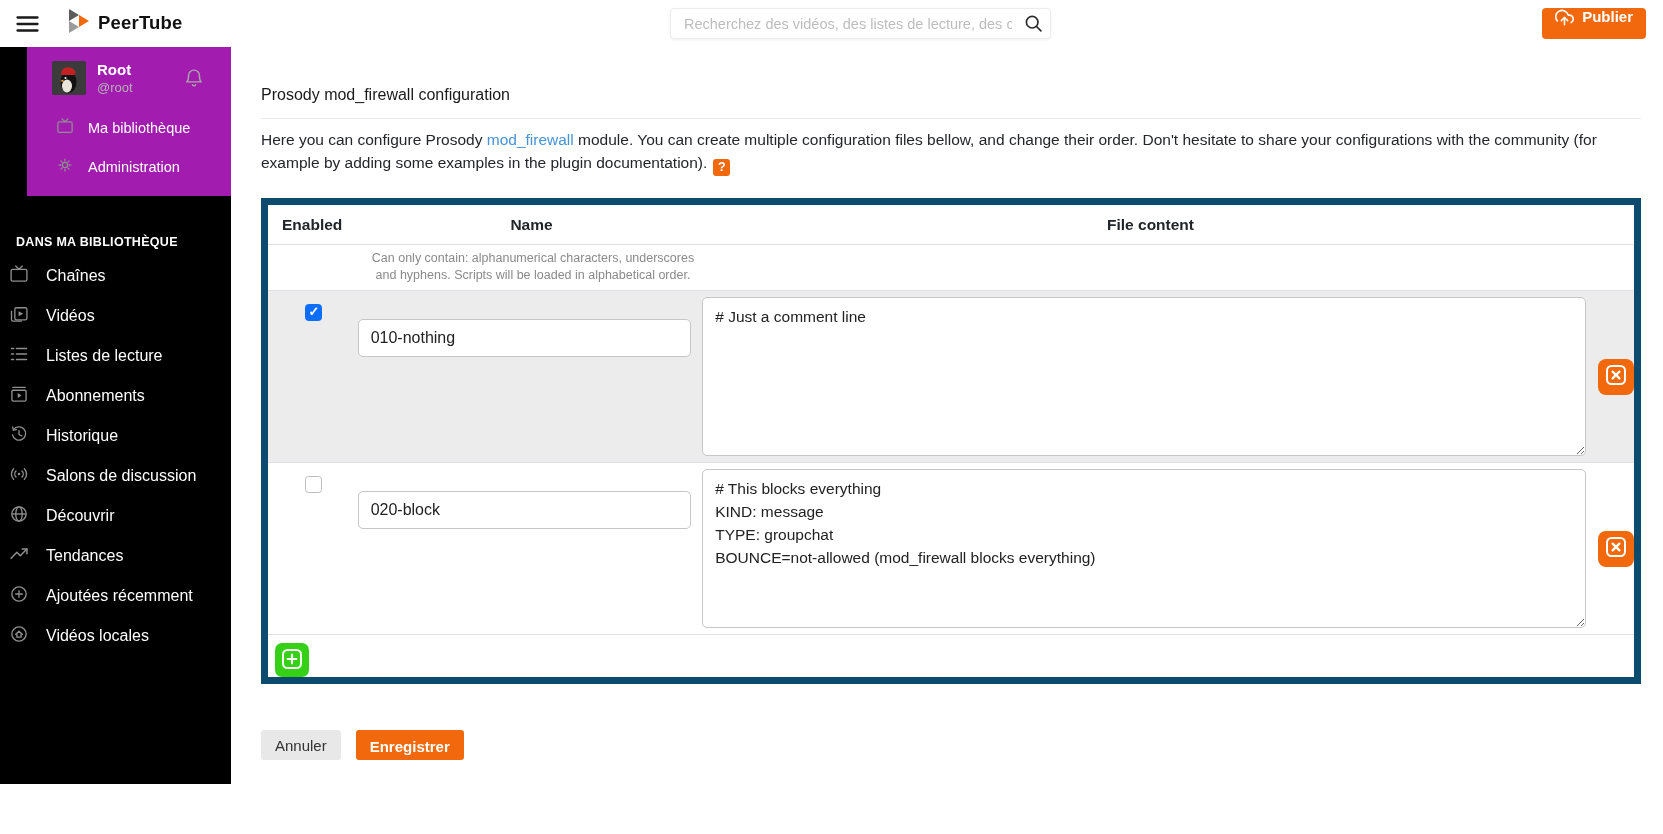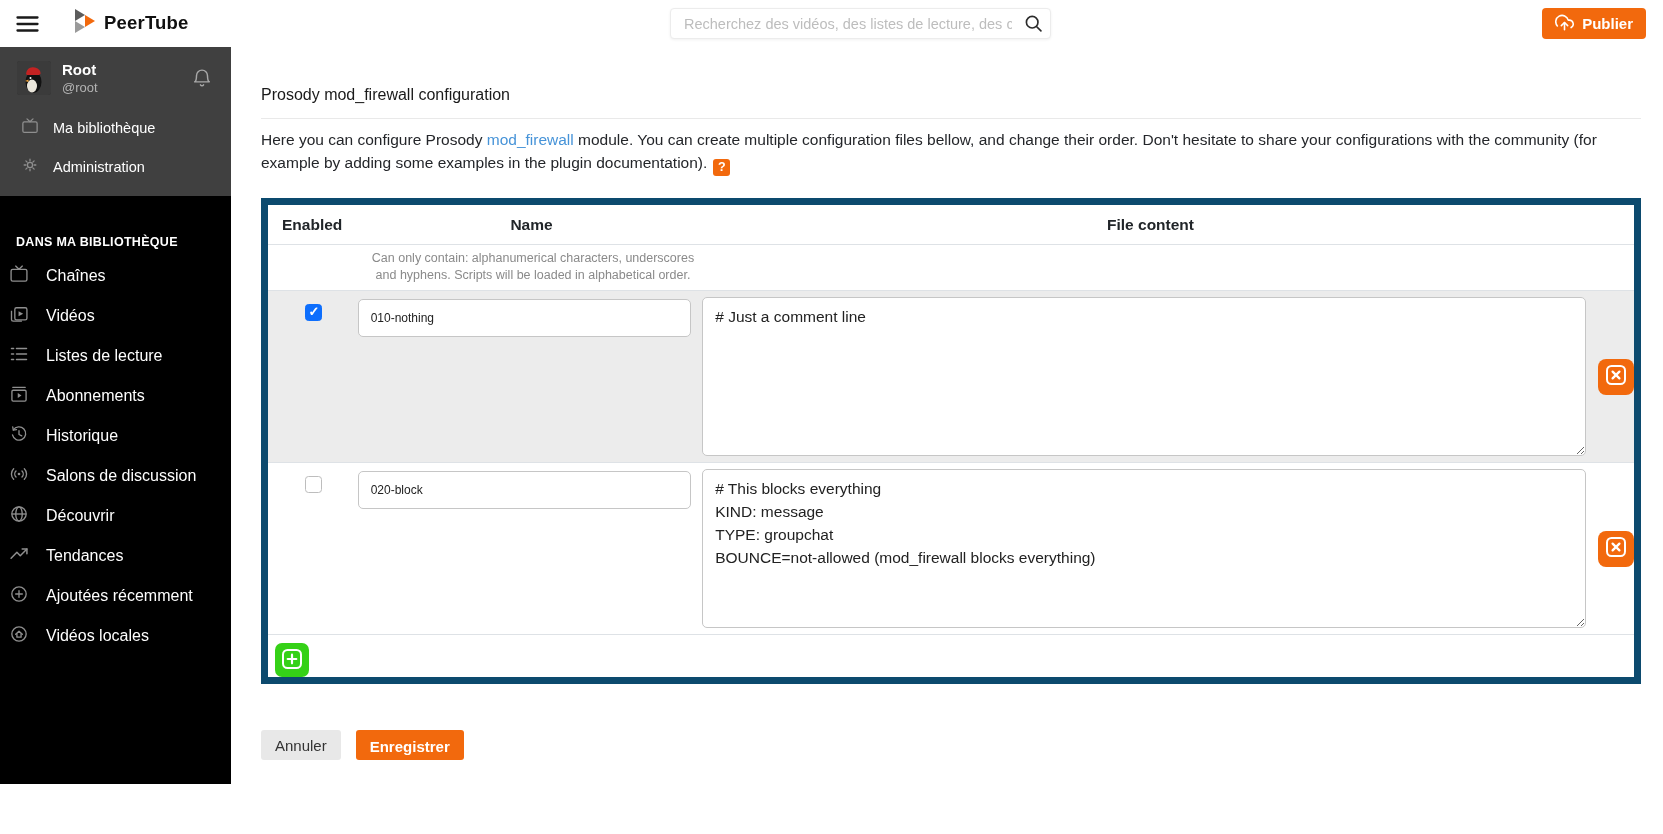--- a/index.html
+++ b/index.html
@@ -6,31 +6,31 @@
   html,body { margin:0; padding:0; }
   body {
     font-family: "Liberation Sans", "DejaVu Sans", sans-serif;
     background:#fff; width:1663px; height:834px; overflow:hidden;
   }
   .app { position:relative; width:1663px; height:834px; background:#fff; }
 
   
   .topbar { position:absolute; top:0; left:0; right:0; height:47px; background:#fff; z-index:5; }
   .hamburger { position:absolute; left:13px; top:10px; width:28px; height:28px; background:none; border:none; padding:2px; cursor:pointer; }
-  .brand { position:absolute; left:75px; top:9px; display:flex; align-items:center; gap:9px; cursor:pointer; }
+  .brand { position:absolute; left:69px; top:9px; display:flex; align-items:center; gap:9px; cursor:pointer; }
   .brand-name { font-size:18.5px; font-weight:700; color:#111; letter-spacing:0.2px; }
   .search-wrap { position:absolute; left:670px; top:8px; width:381px; height:31px; }
   .search-input { width:100%; height:100%; border:1px solid #ececec; border-radius:4px; padding:0 38px 0 13px; font-size:14.5px; color:#444; background:#fff; box-shadow:0 1px 3px rgba(0,0,0,0.06); outline:none; font-family:inherit; }
   .search-input::placeholder { color:#bdbdbd; }
   .search-btn { position:absolute; right:5px; top:3px; width:26px; height:26px; border:none; background:transparent; padding:2px; cursor:pointer; }
-  .publish-btn { position:absolute; right:17px; top:8px; height:31px; background:#f2690d; color:#fff; border:none; border-radius:4px; font-weight:700; font-size:15px; display:flex; align-items:center; gap:8px; padding:0 13px; cursor:pointer; font-family:inherit; }
+  .publish-btn { position:absolute; right:17px; top:8px; height:31px; background:#f2690d; color:#fff; border:none; border-radius:4px; font-weight:700; font-size:15px; display:flex; align-items:flex-start; gap:8px; padding:0 13px; cursor:pointer; font-family:inherit; }
 
   
   .sidebar { position:absolute; top:47px; left:0; width:231px; height:737px; background:#000; color:#fff; }
-  .user-section { background:#404040; padding:14px 0 10px; }
+  .user-section { background:#a21caf; padding:14px 8px 10px;margin-left:27px; }
   .user-row { display:flex; align-items:center; padding:0 14px 0 17px; margin-bottom:13px; }
   .avatar { width:34px; height:34px; border-radius:3px; overflow:hidden; flex:0 0 auto; background:#2f2f2f; }
   .user-names { margin-left:11px; flex:1; min-width:0; }
   .user-name { font-weight:700; font-size:15px; color:#fff; }
   .user-handle { font-size:13px; color:#b3b3b3; margin-top:2px; }
   .bell-btn { background:none; border:none; padding:0 4px; cursor:pointer; }
   .account-item { display:flex; align-items:center; gap:14px; padding:9px 14px 9px 21px; font-size:14.5px; color:#fefefe; cursor:pointer; }
   .section-title { font-size:12.5px; font-weight:700; color:#fff; padding:39px 16px 7px; letter-spacing:0.3px; }
   .side-item { display:flex; align-items:center; gap:17px; padding:0 14px 0 9px; height:40px; font-size:16px; color:#fefefe; cursor:pointer; }
   .side-item svg, .account-item svg { flex:0 0 auto; }
@@ -48,21 +48,21 @@
   .col-enabled { width:90px; padding-left:14px; }
   .col-name { width:347px; text-align:center; }
   .col-content { width:891px; text-align:center; }
   .col-actions { flex:1; }
   .hint-row { border-bottom:1px solid #dee2e6; padding:5px 0 6px; background:#fff; }
   .hint-text { margin-left:94px; width:342px; text-align:center; font-size:12.5px; color:#8a8a8a; line-height:17px; }
   .data-row { display:flex; border-bottom:1px solid #dee2e6; background:#fff; }
   .data-row.striped { background:#ececec; }
   .cell-enabled { width:90px; padding:13px 0 0 37px; }
   .cell-name { width:347px; padding-top:8px; }
-  .name-input { width:333px; height:38px; border:1px solid #c6c6c6; border-radius:5px; font-size:12px; color:#222; padding:0 12px; background:#fff; font-family:inherit; outline:none; }
+  .name-input { width:333px; height:38px; border:1px solid #c6c6c6; border-radius:5px; font-size:16px; color:#222; padding:0 12px; background:#fff; font-family:inherit; outline:none;margin-top:20px; }
   .cell-content { width:891px; padding:6px 0; }
   .content-textarea { display:block; width:884px; height:159px; border:1px solid #c6c6c6; border-radius:5px; font-size:15.5px; color:#222; padding:7px 12px; line-height:23px; font-family:inherit; resize:both; background:#fff; outline:none; }
   .cell-actions { flex:1; display:flex; align-items:center; padding-left:11px; }
   .delete-btn { width:36px; height:36px; border:none; border-radius:8px; background:#f2690d; display:flex; align-items:center; justify-content:center; cursor:pointer; padding:0; }
   .add-row { height:42px; padding:8px 0 0 7px; }
   .add-btn { width:34px; height:34px; border:none; border-radius:7px; background:#35d117; display:flex; align-items:center; justify-content:center; cursor:pointer; padding:0; }
 
   .cbx { appearance:none; -webkit-appearance:none; width:17px; height:17px; border:1px solid #bdbdbd; border-radius:3.5px; background:#fff; margin:0; cursor:pointer; position:relative; }
   .cbx:checked { background:#0d6efd; border-color:#0d6efd; }
   .cbx:checked::after { content:"✓"; position:absolute; left:2.5px; top:-1px; font-size:13px; font-weight:700; color:#fff; }

